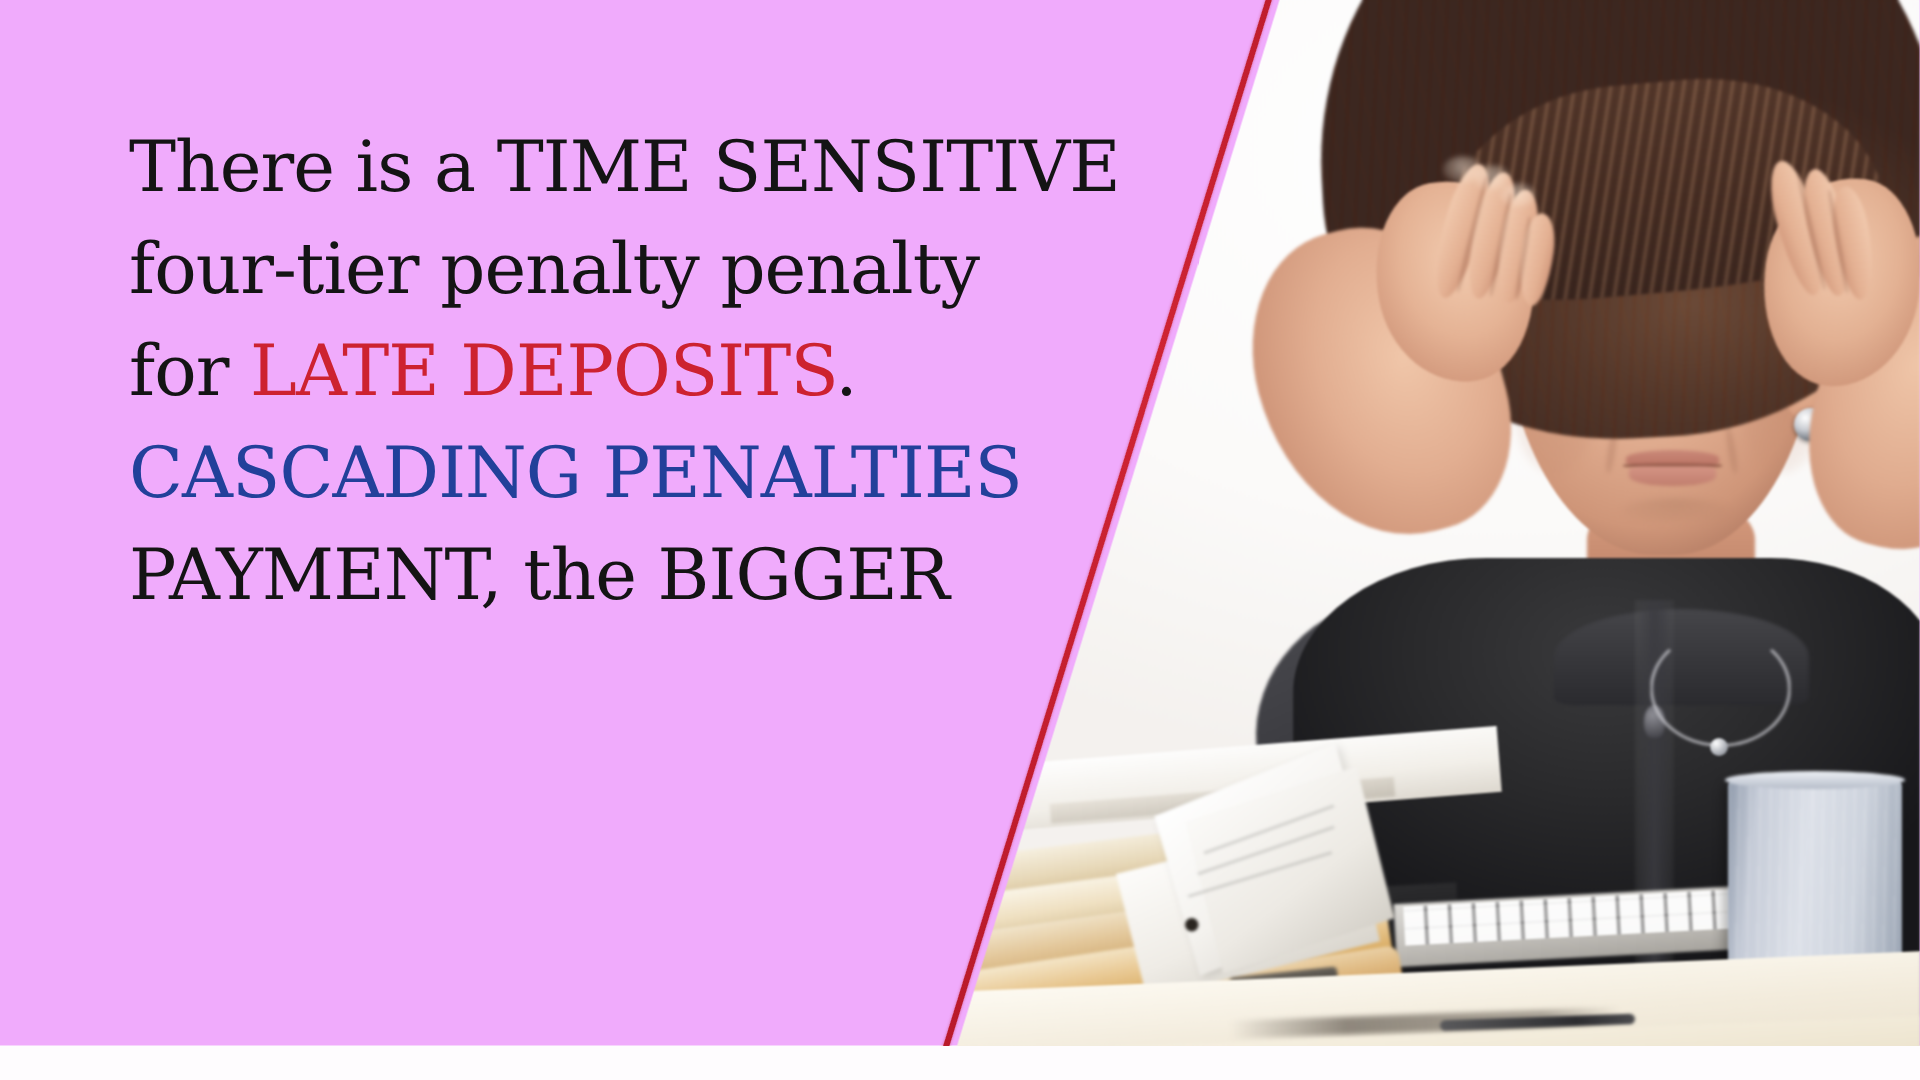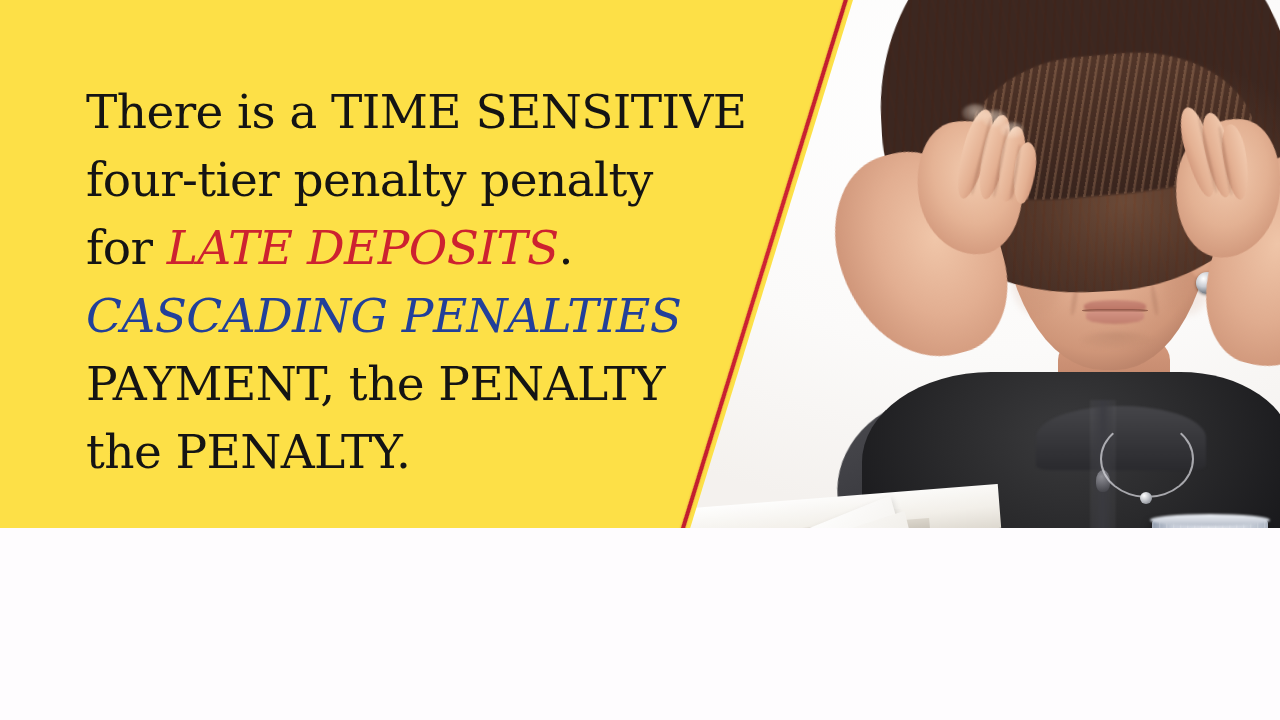--- a/index.html
+++ b/index.html
@@ -7,22 +7,22 @@
 
   html, body {
     width:1280px; height:720px;
     overflow:hidden;
     background:#fefcfe;
     font-family:"Liberation Serif", serif;
   }
 
   #slide {
     position:relative;
-    width:1280px; height:528px;
-    background:#fde047;
+    width:1280px; height:697px;
+    background:#f0abfc;
     overflow:hidden;
   }
 
   
   #photo-panel {
     position:absolute;
     top:0; left:0; width:1280px; height:720px;
     
     clip-path: polygon(853px 0, 1280px 0, 1280px 720px, 631px 720px);
     overflow:hidden;
@@ -528,22 +528,22 @@
     left:86px; top:78px;
     width:640px;
     font-family:"DejaVu Serif", "Liberation Serif", serif;
     font-size:47px;
     line-height:68px;
     letter-spacing:-0.6px;
     color:#141414;
     font-weight:400;
   }
   #text-block .ln { white-space:nowrap; }
-  .hl-red  { color:#cd2230;font-style:italic; }
-  .hl-blue { color:#22409a;font-style:italic; }
+  .hl-red  { color:#cd2230; }
+  .hl-blue { color:#22409a; }
 </style>
 </head>
 <body>
 
 <div id="slide">
 
   <div id="photo-panel">
 
     <div class="pl" id="backdrop"></div>
 
@@ -665,20 +665,17 @@
     <div class="ln">
       <span>four-tier penalty penalty</span>
     </div>
     <div class="ln">
       <span>for </span><span class="hl-red">LATE DEPOSITS</span><span>.</span>
     </div>
     <div class="ln">
       <span class="hl-blue">CASCADING PENALTIES</span>
     </div>
     <div class="ln">
-      <span>PAYMENT, the PENALTY</span>
-    </div>
-    <div class="ln">
-      <span>the PENALTY.</span>
+      <span>PAYMENT, the BIGGER</span>
     </div>
   </div>
 
 </div>
 
 </body></html>

